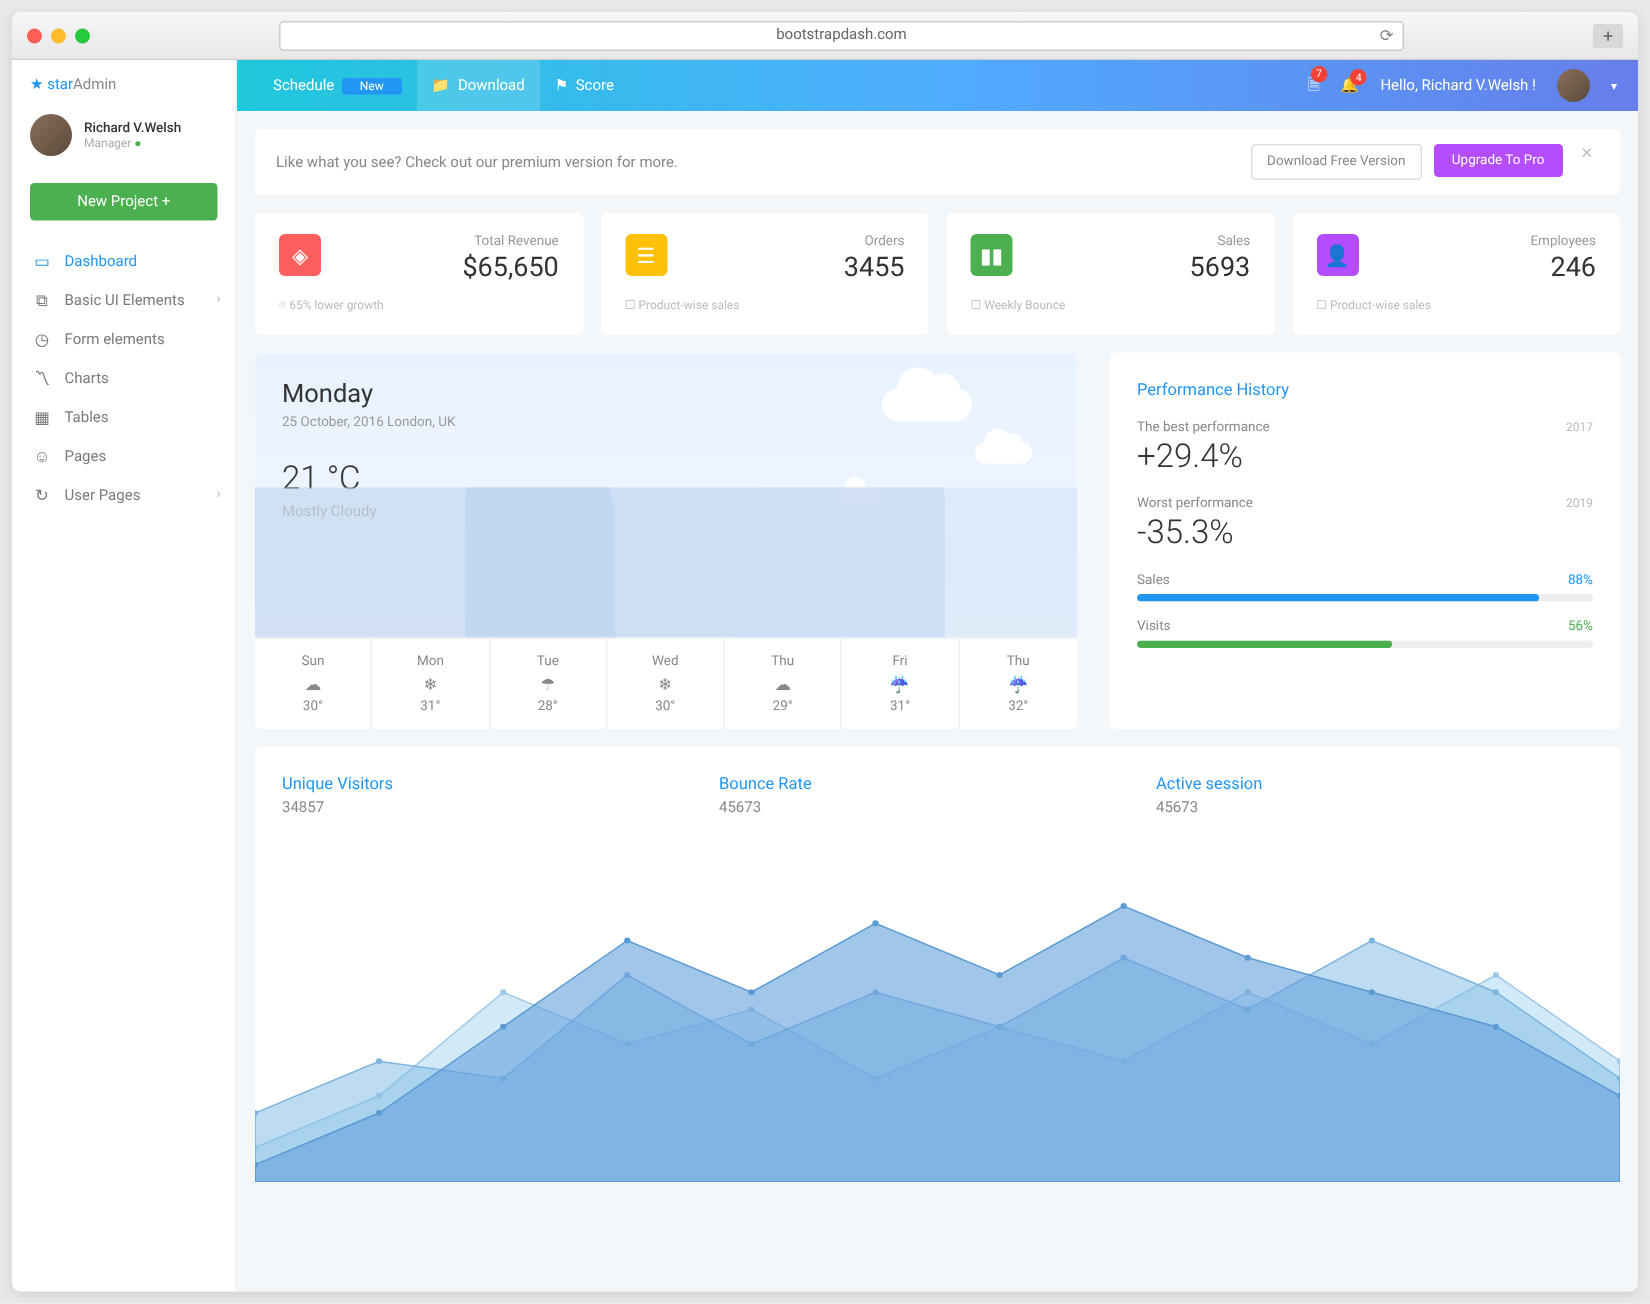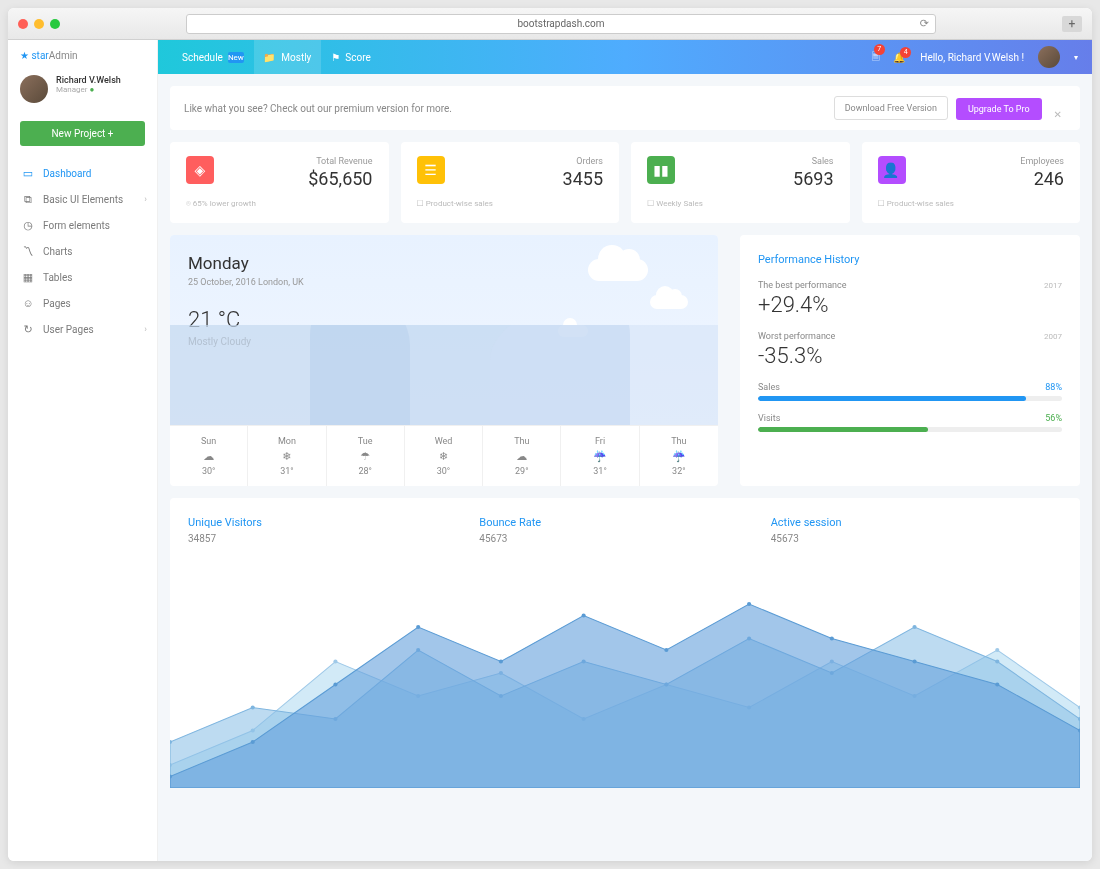--- a/index.html
+++ b/index.html
@@ -9,44 +9,44 @@
 .traffic{display:flex;gap:6px}
 .dot{width:10px;height:10px;border-radius:50%}
 .dot.r{background:#ff5f56}.dot.y{background:#ffbd2e}.dot.g{background:#27c93f}
 .url-bar{flex:1;margin:0 120px;height:20px;background:#fff;border:1px solid #ccc;border-radius:3px;display:flex;align-items:center;justify-content:center;font-size:10px;color:#666;position:relative}
 .reload-icon{position:absolute;right:6px;color:#888;font-size:11px}
 .plus-tab{width:20px;height:16px;background:#d8d8d8;border-radius:2px;display:flex;align-items:center;justify-content:center;font-size:12px;color:#666}
 .app{flex:1;display:flex;overflow:hidden}
 .sidebar{width:150px;background:#fff;border-right:1px solid #f0f0f0;display:flex;flex-direction:column}
 .logo{padding:10px 12px;font-size:10px;font-weight:400}
 .logo .star{color:#2196f3}.logo .s1{color:#2196f3}.logo .s2{color:#888}
-.user-row{display:flex;align-items:flex-start;gap:8px;padding:4px 12px 12px}
+.user-row{display:flex;align-items:center;gap:8px;padding:4px 12px 12px}
 .avatar{width:28px;height:28px;border-radius:50%;background:linear-gradient(135deg,#8b6f5c,#5a4a3a);flex-shrink:0}
 .user-info{font-size:9px}
 .user-name{color:#333;font-weight:500}
 .user-role{color:#aaa;font-size:8px}
 .user-role .on{color:#4caf50}
 .btn-new{margin:6px 12px;background:#4caf50;color:#fff;border:none;padding:7px;font-size:10px;border-radius:3px;cursor:pointer}
 .nav{padding:8px 0;flex:1}
 .nav-item{display:flex;align-items:center;padding:7px 14px;font-size:10px;color:#7a7a7a;gap:9px;cursor:pointer;position:relative}
 .nav-item.active{color:#2196f3}
 .nav-icon{width:12px;height:12px;display:inline-flex;align-items:center;justify-content:center;font-size:11px}
 .chev{position:absolute;right:10px;color:#bbb;font-size:9px}
 .main{flex:1;background:#f4f7fa;display:flex;flex-direction:column;overflow:hidden}
 .topbar{height:34px;background:linear-gradient(90deg,#1fc8db 0%,#4facfe 50%,#667eea 100%);display:flex;align-items:center;padding:0 14px;color:#fff;font-size:10px}
 .top-item{display:flex;align-items:center;gap:5px;padding:0 10px;height:100%;cursor:pointer}
 .top-item.hl{background:rgba(255,255,255,.15)}
-.badge-new{background:#2196f3;padding:1px 0;border-radius:2px;font-size:8px}
+.badge-new{background:#2196f3;padding:1px 12px;border-radius:2px;font-size:8px}
 .top-right{margin-left:auto;display:flex;align-items:center;gap:14px}
 .icon-badge{position:relative;cursor:pointer}
 .icon-badge .n{position:absolute;top:-5px;right:-5px;background:#f44336;color:#fff;font-size:7px;width:11px;height:11px;border-radius:50%;display:flex;align-items:center;justify-content:center}
 .top-avatar{width:22px;height:22px;border-radius:50%;background:linear-gradient(135deg,#8b6f5c,#5a4a3a)}
 .content{padding:12px;overflow-y:auto;flex:1}
 .promo{background:#fff;border-radius:4px;padding:10px 14px;display:flex;align-items:center;font-size:10px;color:#888;margin-bottom:12px}
-.promo-actions{margin-left:auto;display:flex;gap:8px;align-items:flex-end}
+.promo-actions{margin-left:auto;display:flex;gap:8px;align-items:flex-start}
 .btn-outline{border:1px solid #ddd;background:#fff;color:#888;padding:6px 10px;font-size:9px;border-radius:3px;cursor:pointer}
 .btn-purple{background:#b44dff;color:#fff;border:none;padding:6px 12px;font-size:9px;border-radius:3px;cursor:pointer}
 .close-x{color:#bbb;cursor:pointer;padding:0 4px}
 .stats{display:grid;grid-template-columns:repeat(4,1fr);gap:12px;margin-bottom:12px}
 .stat{background:#fff;border-radius:4px;padding:14px 16px}
 .stat-top{display:flex;justify-content:space-between;align-items:flex-start}
 .stat-icon{width:28px;height:28px;border-radius:4px;display:flex;align-items:center;justify-content:center;color:#fff;font-size:14px}
 .si-red{background:#ff5e5e}.si-yel{background:#ffc107}.si-grn{background:#4caf50}.si-pur{background:#b44dff}
 .stat-right{text-align:right}
 .stat-label{font-size:9px;color:#999;margin-bottom:2px}
@@ -167,21 +167,21 @@
    </nav>
   </aside>
   <main class="main">
    <div class="topbar">
     <div class="top-item">
             <span>Schedule</span> 
             <span class="badge-new">New</span>
           </div>
     <div class="top-item hl">
             <span>📁</span>
-            <span>Mostly</span>
+            <span>Download</span>
           </div>
     <div class="top-item">
             <span>⚑</span>
             <span>Score</span>
           </div>
     <div class="top-right">
      <div class="icon-badge"><span>🗎</span><span class="n">7</span></div>
      <div class="icon-badge"><span>🔔</span><span class="n">4</span></div>
      <span>Hello, Richard V.Welsh !</span>
      <div class="top-avatar"></div>
@@ -219,21 +219,21 @@
       <div class="stat-foot">☐ <span>Product-wise sales</span></div>
      </div>
      <div class="stat">
       <div class="stat-top">
                 <div class="stat-icon si-grn">▮▮</div>
                 <div class="stat-right">
                   <div class="stat-label">Sales</div>
                   <div class="stat-value">5693</div>
                 </div>
               </div>
-      <div class="stat-foot">☐ <span>Weekly Sales</span></div>
+      <div class="stat-foot">☐ <span>Weekly Bounce</span></div>
      </div>
      <div class="stat">
       <div class="stat-top">
                 <div class="stat-icon si-pur">👤</div>
                 <div class="stat-right">
                   <div class="stat-label">Employees</div>
                   <div class="stat-value">246</div>
                 </div>
               </div>
       <div class="stat-foot">☐ <span>Product-wise sales</span></div>
@@ -295,21 +295,21 @@
      </div>
      <div class="card perf">
       <div class="card-title">Performance History</div>
       <div class="perf-row">
                 <span class="perf-label">The best performance</span>
                 <span class="perf-year">2017</span>
               </div>
       <div class="perf-val">+29.4%</div>
       <div class="perf-row">
                 <span class="perf-label">Worst performance</span>
-                <span class="perf-year">2007</span>
+                <span class="perf-year">2019</span>
               </div>
       <div class="perf-val">-35.3%</div>
       <div class="bar-row">
        <div class="bar-head">
                   <span class="lbl">Sales</span>
                   <span class="pct">88%</span>
                 </div>
        <div class="bar">
                   <div class="bar-fill bf-blue" style="width:88%"></div>
                 </div>

